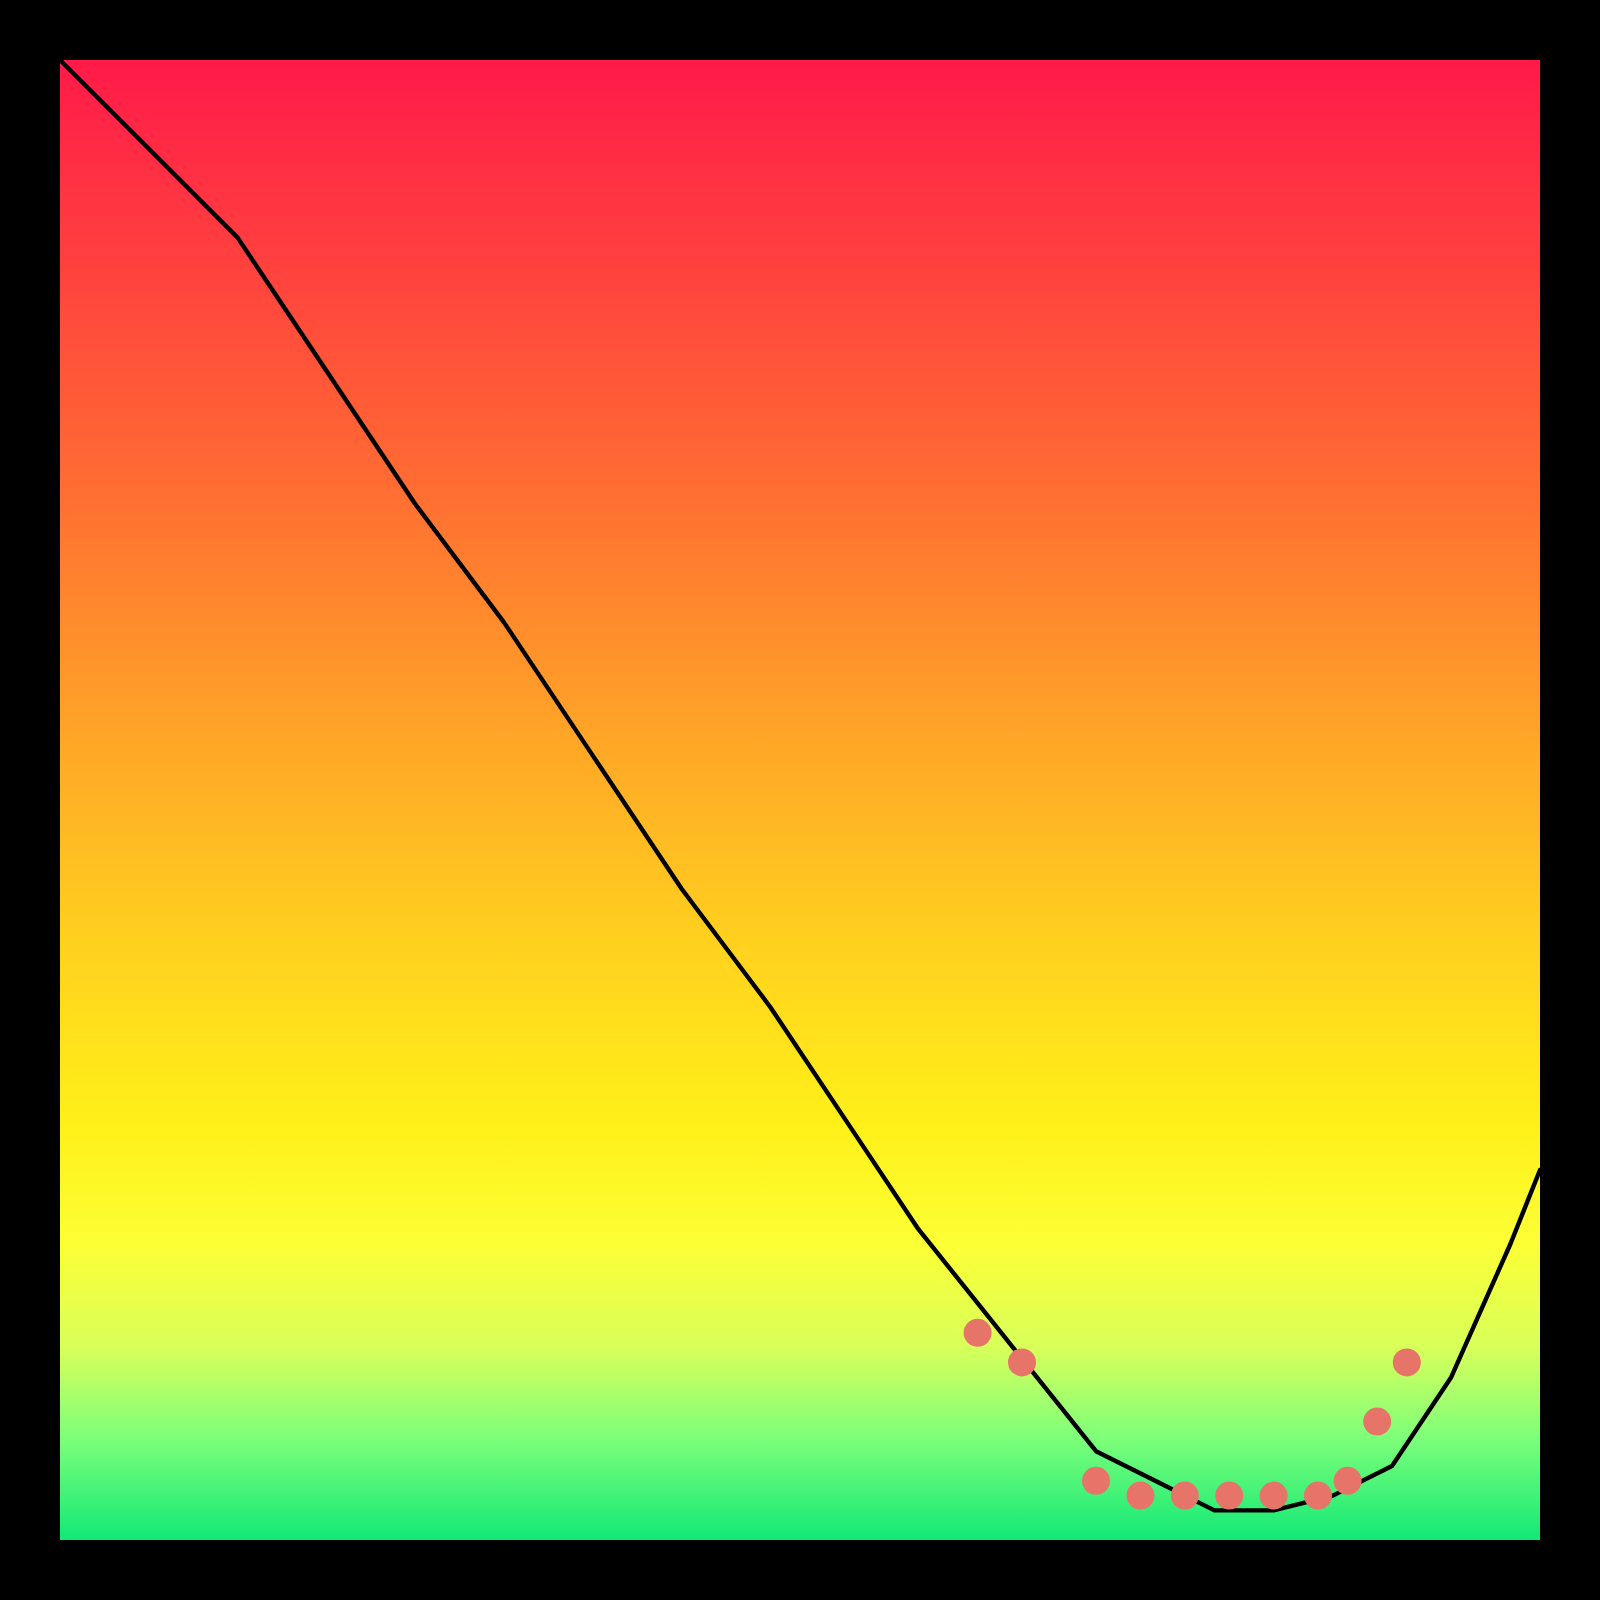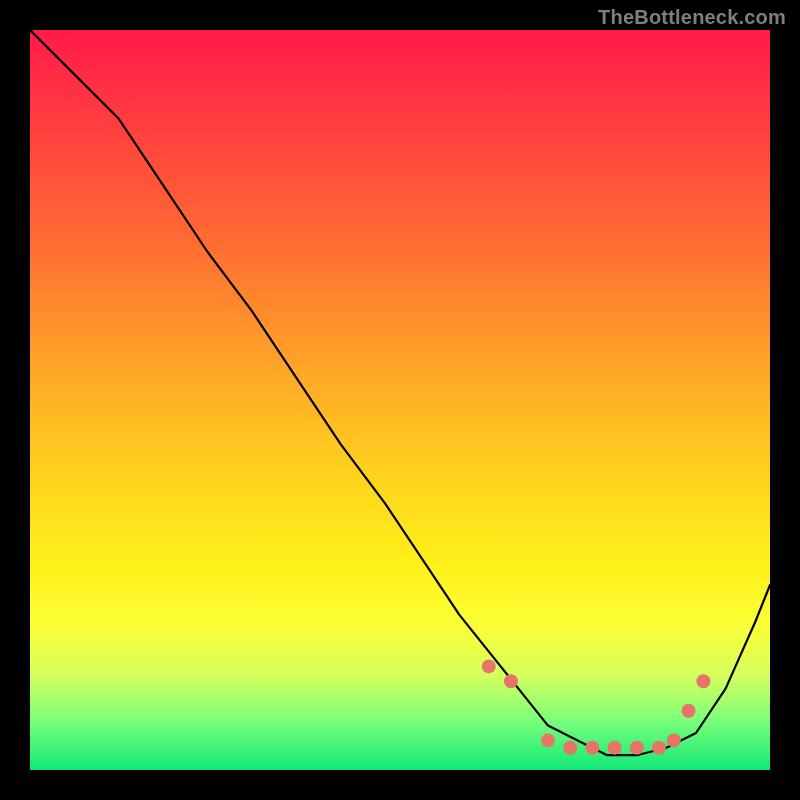--- a/index.html
+++ b/index.html
@@ -78,14 +78,13 @@
         <circle cx="562.4" cy="717.8" r="7" class="marker"></circle>
         <circle cx="584.6" cy="717.8" r="7" class="marker"></circle>
         <circle cx="606.8" cy="717.8" r="7" class="marker"></circle>
         <circle cx="629.0" cy="717.8" r="7" class="marker"></circle>
         <circle cx="643.8" cy="710.4" r="7" class="marker"></circle>
         <circle cx="658.6" cy="680.8" r="7" class="marker"></circle>
         <circle cx="673.4" cy="651.2" r="7" class="marker"></circle>
       </g>
   </svg>
 
-  <div class="watermark">TheBottleneck.com</div>
 </div>
 
 </body></html>

